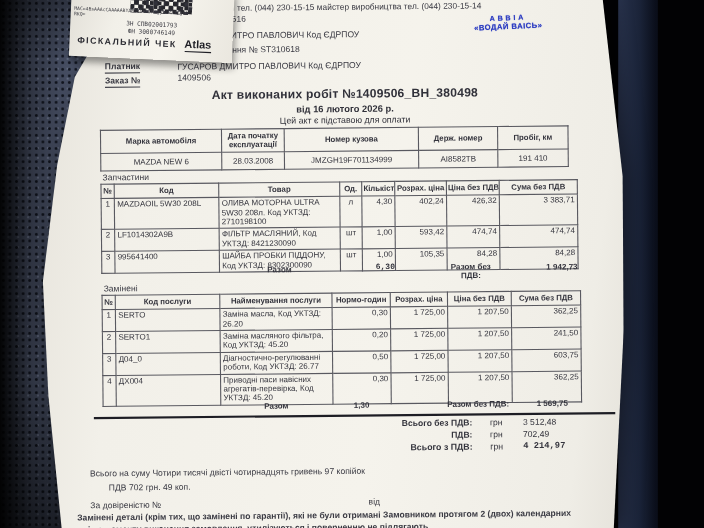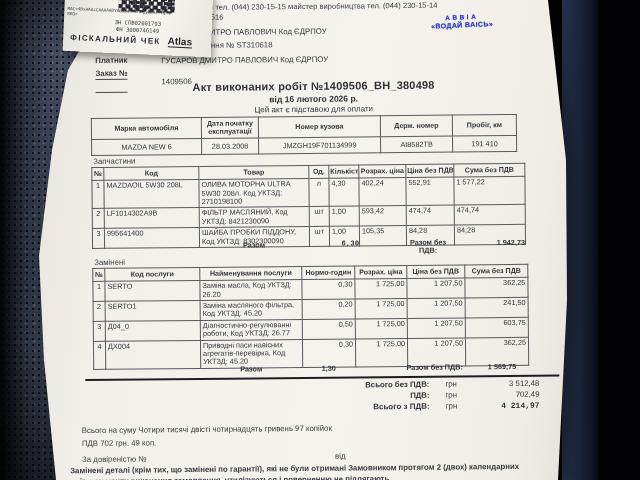--- a/index.html
+++ b/index.html
@@ -20,21 +20,21 @@
   
   .paper-wrap{position:absolute;inset:0;filter:drop-shadow(5px 3px 9px rgba(0,0,0,.55));}
   .paper{position:absolute;inset:0;
     clip-path:polygon(205px 0,548px 0,566px 160px,567px 300px,558px 480px,56px 480px,44px 360px,39px 256px,52px 150px,68px 70px,96px 22px,150px 4px);
     background:linear-gradient(97deg,#cfcbc2 0,#e7e4dc 6%,#f2f0e9 20%,#f5f3ec 55%,#efede6 82%,#dcd8d0 97%);}
 
   
   .doc{position:absolute;inset:0;transform:rotate(-0.55deg);transform-origin:300px 240px;color:#3a3a43;}
   .abs{position:absolute;}
   .sz8{font-size:7.8px;} .sz76{font-size:7.6px;}
-  .b{font-weight:bold;} .u{border-bottom:1px solid #46464e;padding-bottom:14px;}
+  .b{font-weight:bold;} .u{border-bottom:1px solid #46464e;padding-bottom:1px;}
 
   .title{position:absolute;left:150px;top:80px;width:330px;text-align:center;color:#31313a;}
   .title .t1{font-size:11px;font-weight:bold;letter-spacing:.2px;}
   .title .t2{font-size:8.5px;font-weight:bold;margin-top:2px;}
   .title .t3{font-size:8px;margin-top:1px;}
 
   .stamp{position:absolute;left:418px;top:15px;width:92px;text-align:center;color:#2e3ec2;
     transform:rotate(-2deg);font-weight:bold;text-shadow:0 0 .7px rgba(46,62,194,.75);}
   .stamp .l1{font-size:6.5px;letter-spacing:2.5px;}
   .stamp .l2{font-size:7px;letter-spacing:.4px;margin-top:1px;}
@@ -49,21 +49,21 @@
   #vehicle-table col:nth-child(1){width:110px}#vehicle-table col:nth-child(2){width:57px}
   #vehicle-table col:nth-child(3){width:122px}#vehicle-table col:nth-child(4){width:72px}
   #vehicle-table col:nth-child(5){width:64px}
 
   #parts-table{left:92px;top:165px;width:433px;}
   #parts-table col:nth-child(1){width:12px}#parts-table col:nth-child(2){width:95px}
   #parts-table col:nth-child(3){width:110px}#parts-table col:nth-child(4){width:20px}
   #parts-table col:nth-child(5){width:30px}#parts-table col:nth-child(6){width:47px}
   #parts-table col:nth-child(7){width:48px}#parts-table col:nth-child(8){width:71px}
   #parts-table td:nth-child(1),#parts-table td:nth-child(4){text-align:center;}
-  #parts-table td:nth-child(n+5){}
+  #parts-table td:nth-child(n+5){text-align:right;}
 
   #services-table{left:92px;top:266px;width:435px;}
   #services-table col:nth-child(1){width:12px}#services-table col:nth-child(2){width:95px}
   #services-table col:nth-child(3){width:102px}#services-table col:nth-child(4){width:53px}
   #services-table col:nth-child(5){width:52px}#services-table col:nth-child(6){width:58px}
   #services-table col:nth-child(7){width:63px}
   #services-table td:nth-child(1){text-align:center;}
   #services-table td:nth-child(n+4){text-align:right;}
 
   .tfoot{position:absolute;font-size:7.3px;font-weight:bold;color:#34343d;height:20px;}
@@ -77,21 +77,21 @@
   #services-foot .f-razom{left:107px;width:102px;text-align:center;}
   #services-foot .f-qty{left:209px;width:53px;text-align:center;}
   #services-foot .f-label{left:311px;width:61px;text-align:center;white-space:nowrap;}
   #services-foot .f-value{left:360px;width:63px;text-align:right;}
 
   .rule{position:absolute;left:84px;top:377px;width:474px;height:2px;background:#1d1d24;}
 
   .tot-row{position:absolute;left:300px;width:238px;height:11px;display:flex;font-size:7.8px;color:#34343d;}
   .tot-row .t-label{flex:1;text-align:right;font-weight:bold;}
   .tot-row .t-cur{width:46px;text-align:left;padding-left:16px;box-sizing:border-box;}
-  .tot-row .t-val{width:64px;text-align:right;}
+  .tot-row .t-val{width:64px;text-align:left;}
   .tot-row.last{font-size:8px;} .tot-row.last .t-val{font-weight:bold;font-family:Liberation Mono, monospace;}
 
   .bt{position:absolute;font-size:7.8px;color:#3a3a43;white-space:nowrap;}
 
   
   .receipt{position:absolute;left:64px;top:-12px;width:148px;height:66px;transform:rotate(2.5deg);
     background:linear-gradient(105deg,#e2dfd7,#f2f0e9 30%,#f6f4ed 60%,#eae7df);
     box-shadow:2px 5px 7px rgba(0,0,0,.4);color:#3d3d44;}
   .receipt .qr{position:absolute;left:54px;top:6px;width:56px;height:18px;
     background:repeating-conic-gradient(#26262c 0% 25%,transparent 0% 50%) 0 0/7px 7px,
@@ -121,21 +121,21 @@
 
   <div class="doc">
 
     <div class="abs sz76" style="left:196px;top:2px;width:372px;">ський тел. (044) 230-15-15 майстер виробництва тел. (044) 230-15-14</div>
     <div class="abs sz76" style="left:196px;top:12px;">2301516</div>
     <div class="abs sz8" style="left:200px;top:27px;">ДМИТРО ПАВЛОВИЧ Код ЄДРПОУ</div>
     <div class="abs sz8" style="left:204px;top:40px;">лення № ST310618</div>
     <div class="abs sz8 b u" style="left:97px;top:54px;">Платник</div>
     <div class="abs sz8" style="left:163px;top:55px;">ГУСАРОВ ДМИТРО ПАВЛОВИЧ Код ЄДРПОУ</div>
     <div class="abs sz8 b u" style="left:97px;top:67px;">Заказ №</div>
-    <div class="abs sz8" style="left:163px;top:76px;">1409506</div>
+    <div class="abs sz8" style="left:163px;top:65px;">1409506</div>
 
     <div class="stamp">
       <div class="l1">АВВІА</div>
       <div class="l2">«ВОДАЙ ВАІСЬ»</div>
     </div>
 
     <div class="title">
       <div class="t1">Акт виконаних робіт №1409506_ВН_380498</div>
       <div class="t2">від 16 лютого 2026 р.</div>
       <div class="t3">Цей акт є підставою для оплати</div>
@@ -194,22 +194,22 @@
           </tr>
         </thead>
         <tbody>
           <tr>
             <td>1</td>
             <td>MAZDAOIL 5W30 208L</td>
             <td>ОЛИВА МОТОРНА ULTRA 5W30 208л. Код УКТЗД: 2710198100</td>
             <td>л</td>
             <td>4,30</td>
             <td>402,24</td>
-            <td>552,91</td>
-            <td>1 577,22</td>
+            <td>426,32</td>
+            <td>3 383,71</td>
           </tr>
           <tr>
             <td>2</td>
             <td>LF1014302A9B</td>
             <td>ФІЛЬТР МАСЛЯНИЙ, Код УКТЗД: 8421230090</td>
             <td>шт</td>
             <td>1,00</td>
             <td>593,42</td>
             <td>474,74</td>
             <td>474,74</td>
@@ -312,21 +312,21 @@
       <span class="t-cur">грн</span>
       <span class="t-val">702,49</span>
     </div>
     <div class="tot-row last" style="top:403px;">
       <span class="t-label">Всього з ПДВ:</span>
       <span class="t-cur">грн</span>
       <span class="t-val">4 214,97</span>
     </div>
 
     <div class="bt" style="left:80px;top:424px;">Всього на суму Чотири тисячі двісті чотирнадцять гривень 97 копійок</div>
-    <div class="bt" style="left:80px;top:437px;">ПДВ 702 грн. 49 коп.</div>
+    <div class="bt" style="left:97px;top:437px;">ПДВ 702 грн. 49 коп.</div>
     <div class="bt" style="left:80px;top:453px;">За довіреністю №</div>
     <div class="bt" style="left:333px;top:452px;">від</div>
     <div class="bt b" style="left:68px;top:464px;">Замінені деталі (крім тих, що замінені по гарантії), які не були отримані Замовником протягом 2 (двох) календарних</div>
     <div class="bt b" style="left:68px;top:475px;">днів з моменту виконання замовлення, утилізуються і поверненню не підлягають.</div>
   </div>
 
   <div class="receipt">
     <div class="qr"></div>
     <div class="mac">
       <div>MAC=4BsAAAcCAAAAABYAEJ5sAACRZgy9LRZTIgfC</div>

